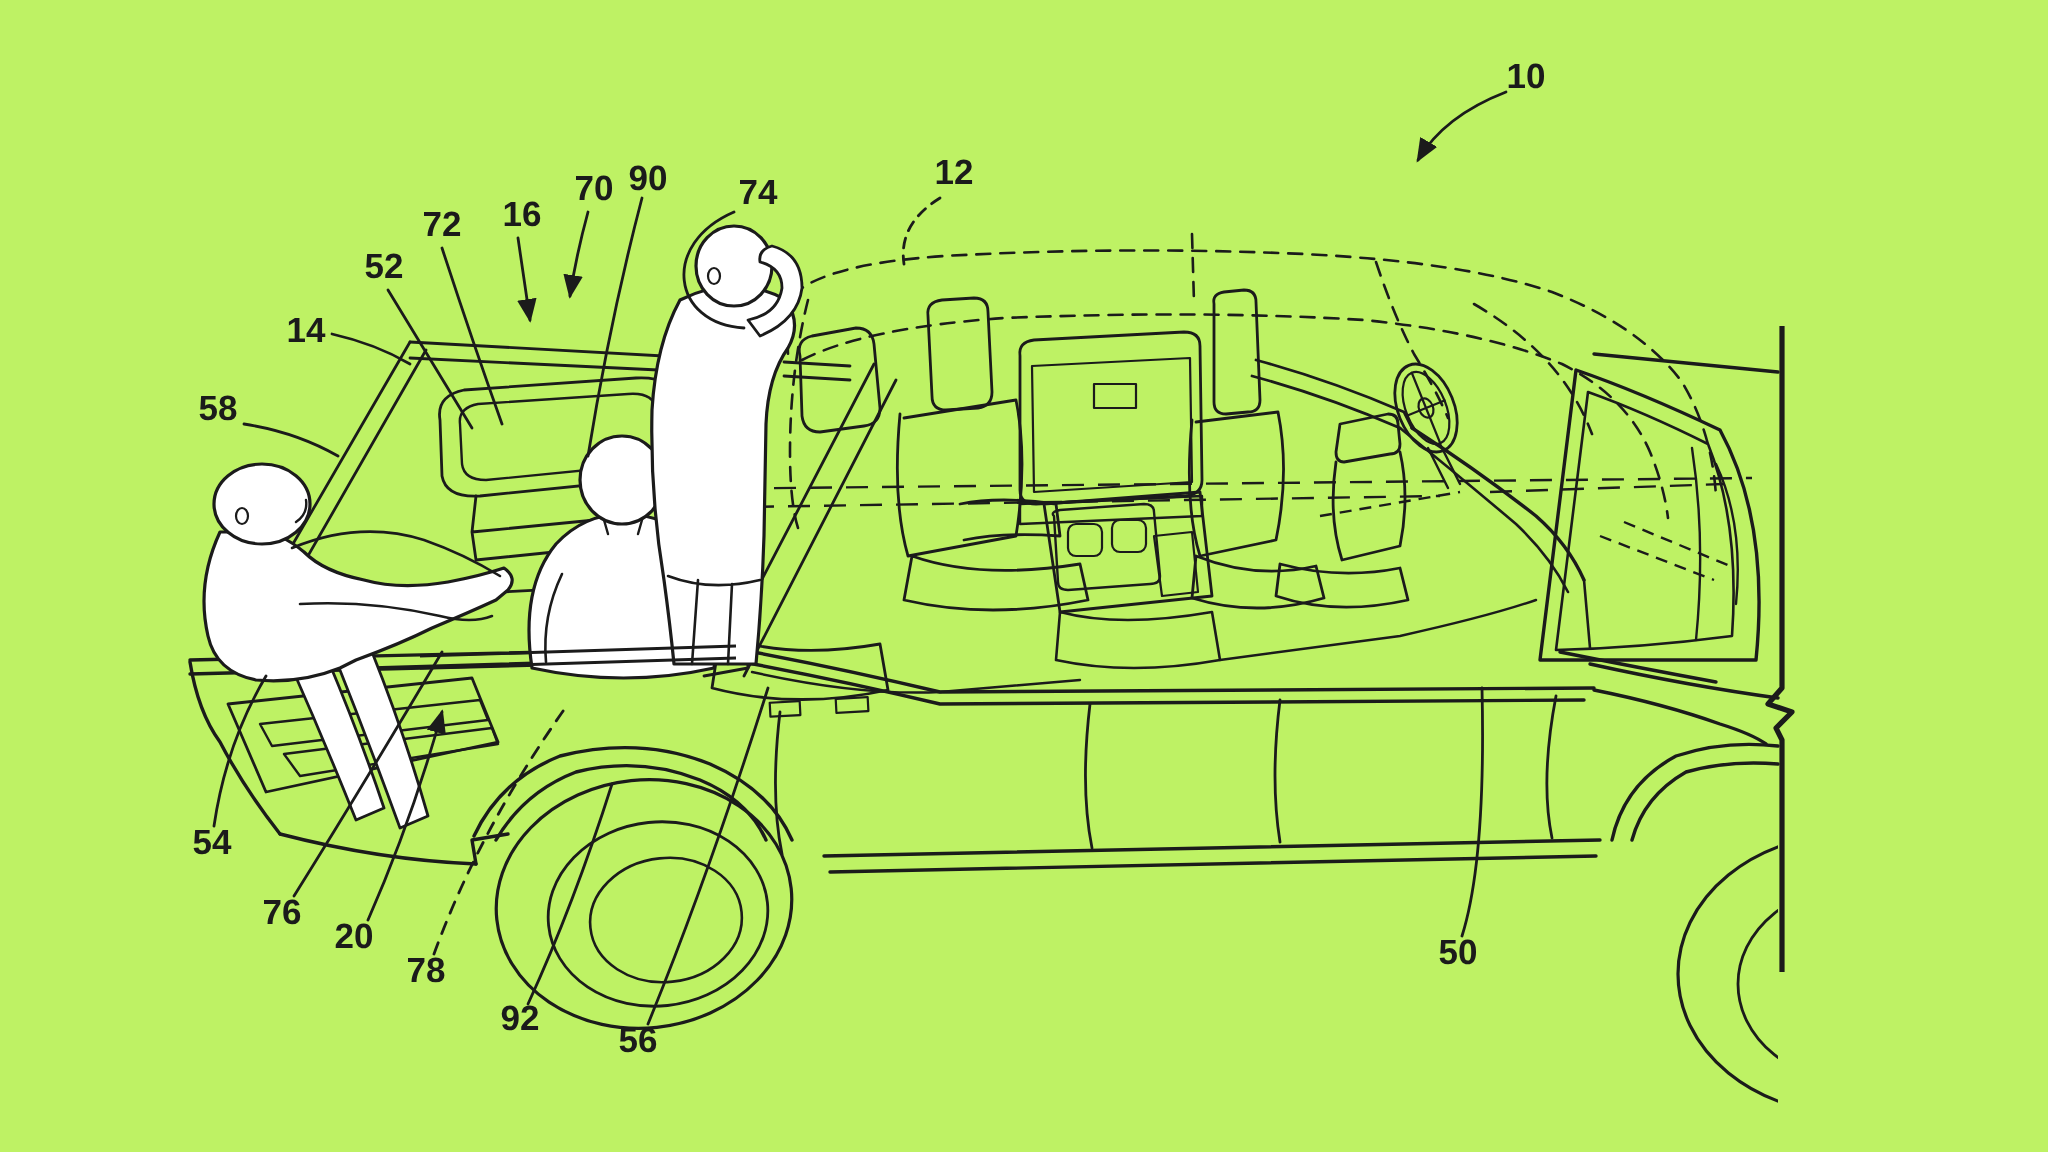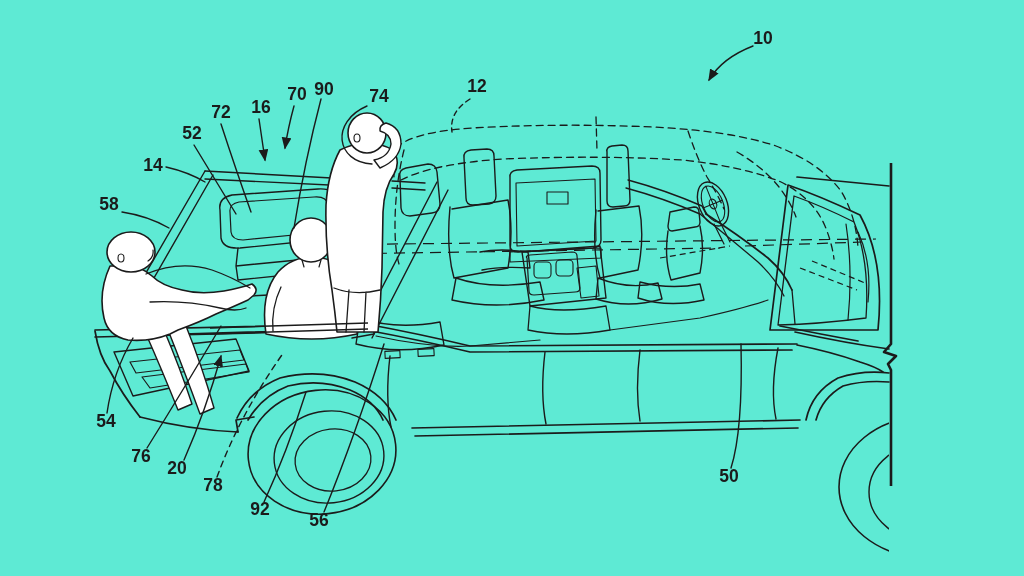--- a/index.html
+++ b/index.html
@@ -1,16 +1,16 @@
 <!DOCTYPE html>
 <html><head>
 <meta charset="utf-8">
 <style>
   html,body{margin:0;padding:0;background:#ffffff;}
-  .stage{position:relative;width:1024px;height:576px;background:#5eead4;overflow:hidden;
+  .stage{position:relative;width:1024px;height:576px;background:#bef264;overflow:hidden;
          font-family:"Liberation Sans", sans-serif;}
   svg{display:block;}
   .ref-label{font-family:"Liberation Sans", sans-serif;font-weight:700;font-size:17.5px;fill:#1b1b1b;}
 </style>
 </head>
 <body>
 
 <div class="stage">
 <svg width="1024" height="576" viewBox="0 0 1024 576">
   <defs>

